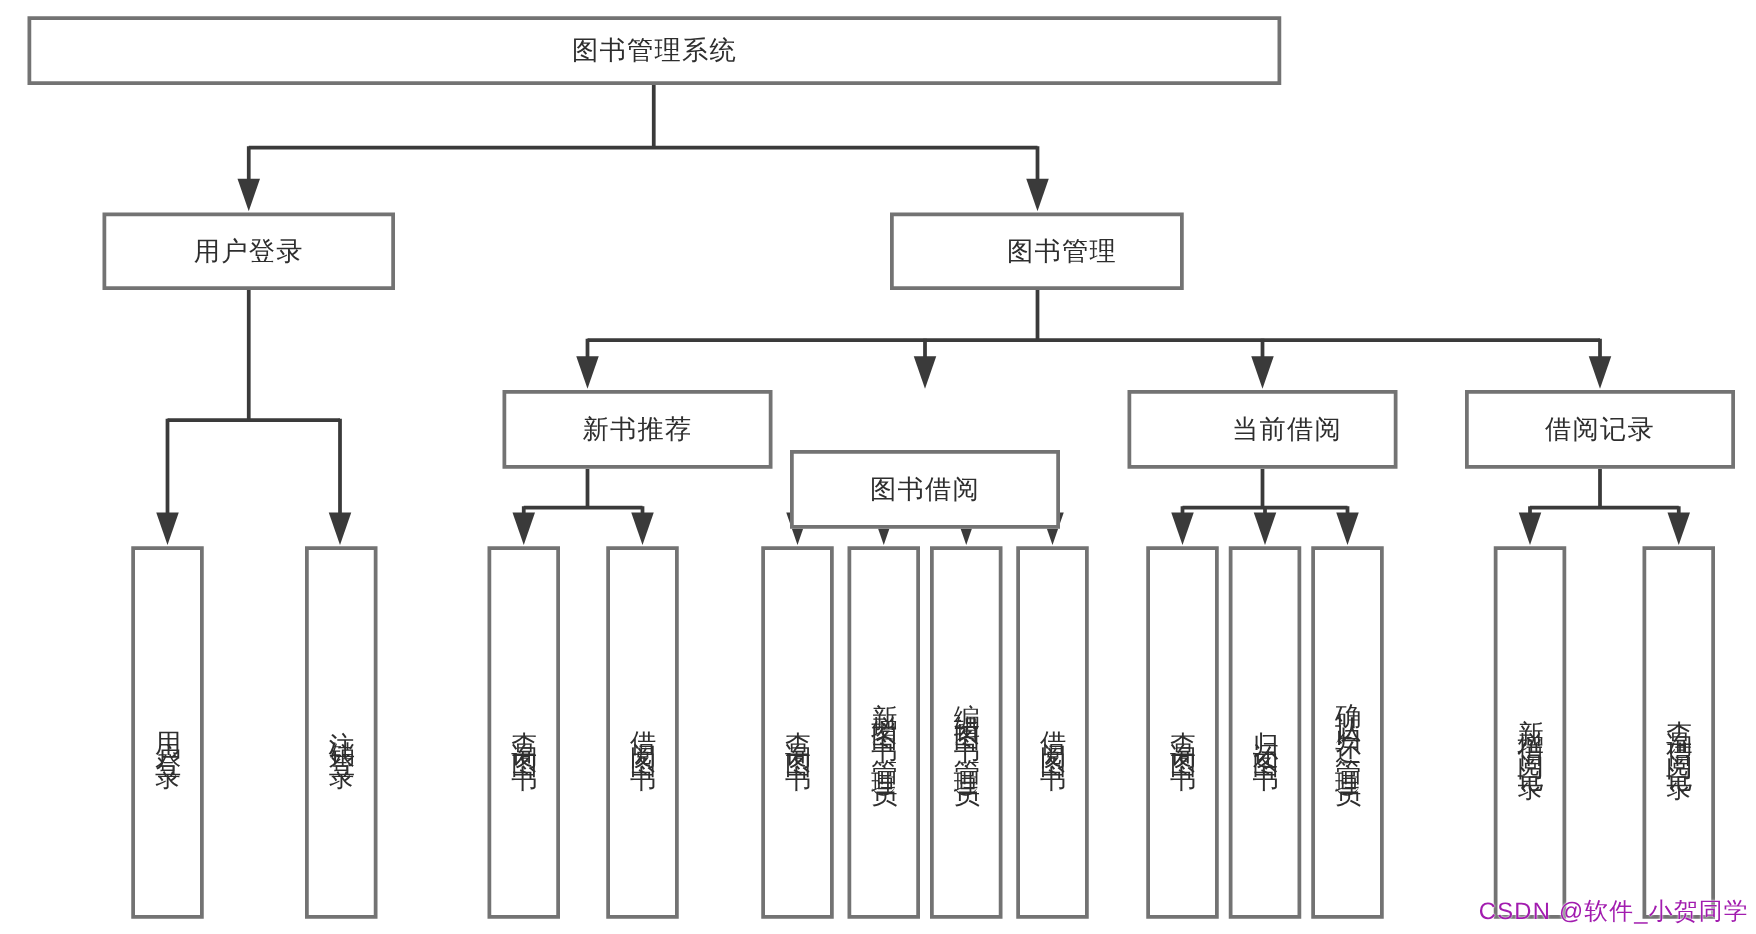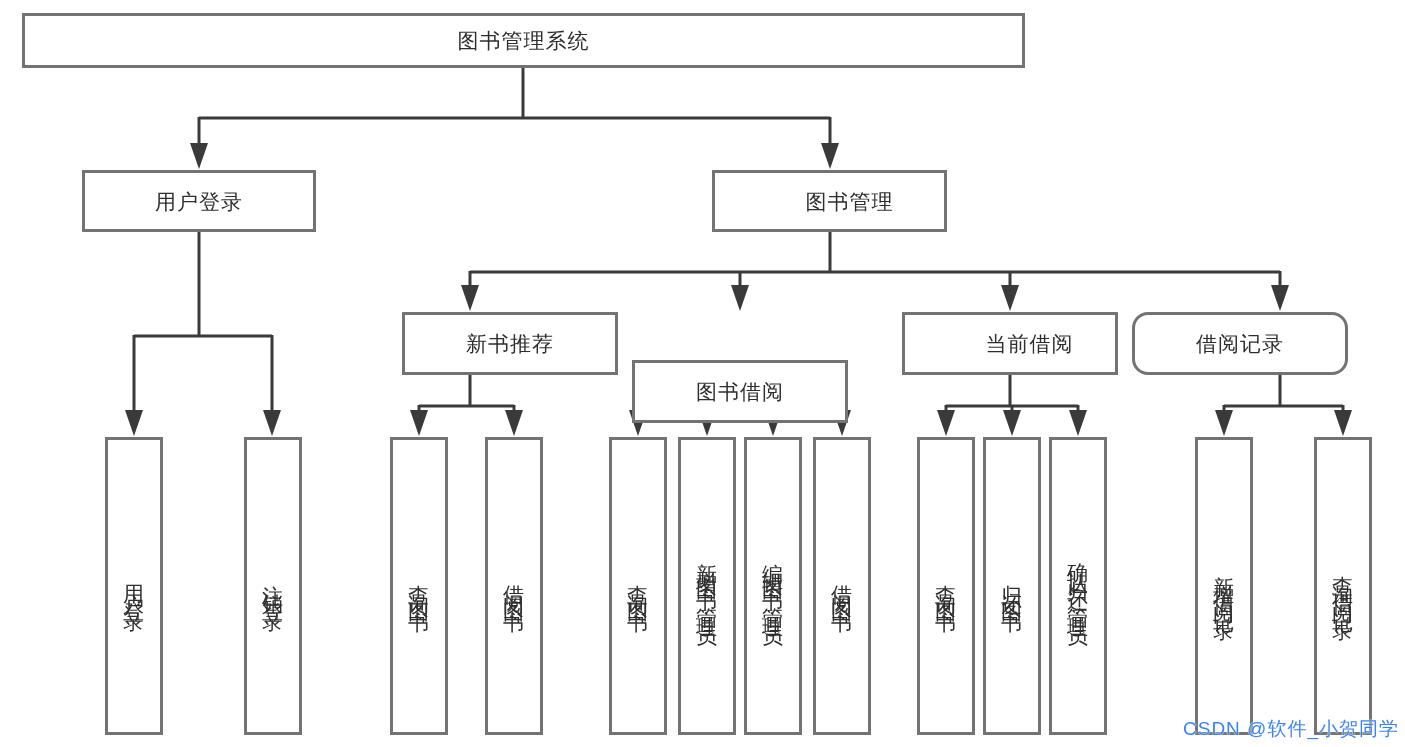--- a/index.html
+++ b/index.html
@@ -42,21 +42,21 @@
   
   .n-root   { left: 22px;  top: 13px;  width: 1003px; height: 55px; }
   
   .n-userlogin { left: 82px;  top: 170px; width: 234px; height: 62px; }
   .n-bookmgmt  { left: 712px; top: 170px; width: 235px; height: 62px; padding-left: 40px; }
   
   .n-l3 { top: 312px; width: 216px; height: 63px; }
   .n-newrec  { left: 362px; margin-left: 40px; }
   .n-borrow  { left: 632px; margin-top: 48px; }
   .n-current { left: 902px; padding-left: 39px; }
-  .n-records { left: 1132px; border-radius: 16px; }
+  .n-records { left: 1172px; }
   
   .n-v { top: 437px; width: 58px; height: 298px; }
   .n-v1  { left: 105px; }
   .n-v2  { left: 244px; }
   .n-v3  { left: 390px; }
   .n-v4  { left: 485px; }
   .n-v5  { left: 609px; }
   .n-v6  { left: 678px; }
   .n-v7  { left: 744px; }
   .n-v8  { left: 813px; }
@@ -64,21 +64,21 @@
   .n-v10 { left: 983px; }
   .n-v11 { left: 1049px; }
   .n-v12 { left: 1195px; }
   .n-v13 { left: 1314px; }
   .watermark {
     position: absolute;
     left: 1183px;
     top: 716px;
     font-size: 19px;
     letter-spacing: 1px;
-    color: #3b82f6;
+    color: #a21caf;
     text-shadow: 0 0 2px #ffffff, 0 0 1px #ffffff;
     white-space: nowrap;
     z-index: 5;
   }
 </style>
 </head>
 <body>
 
 <div class="canvas">
 

